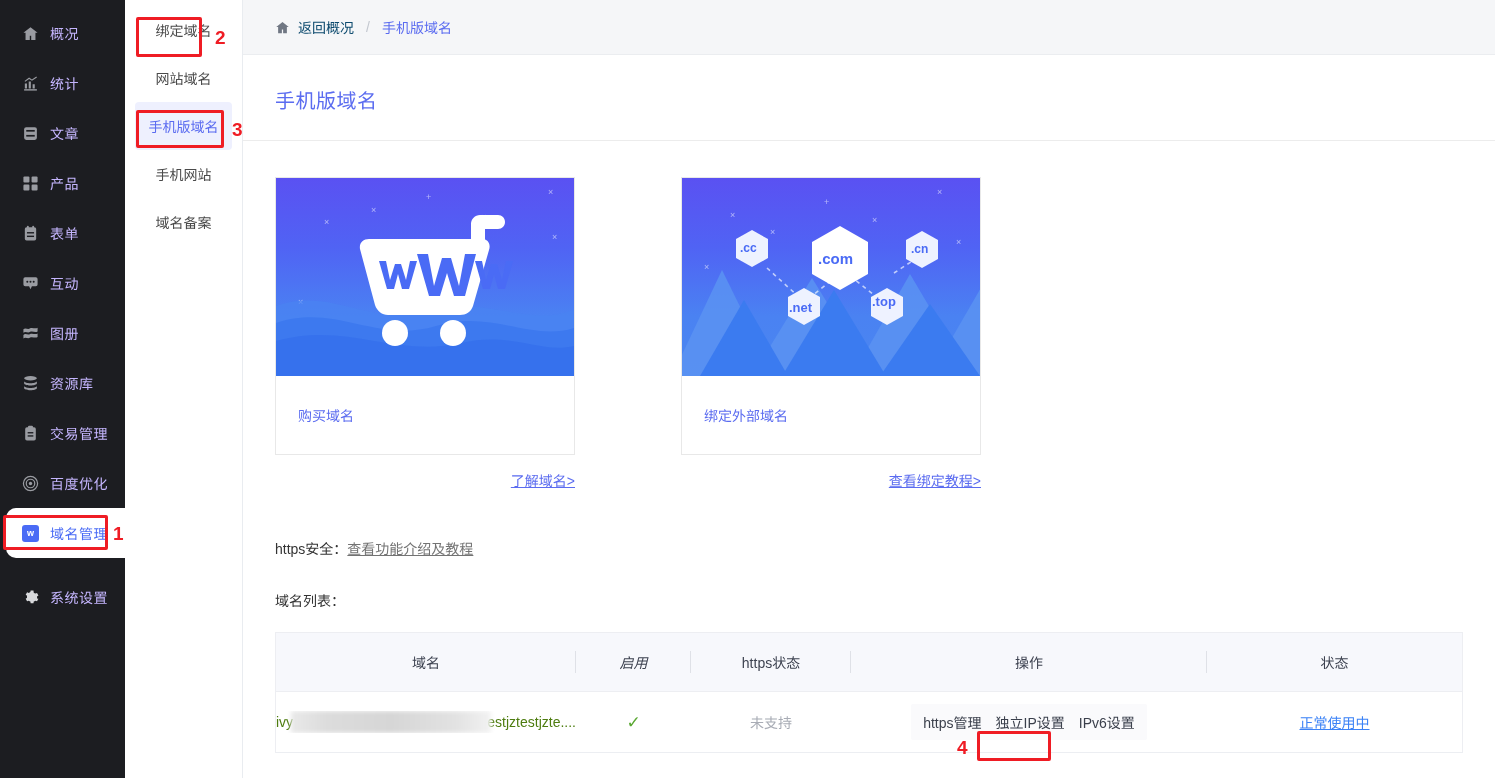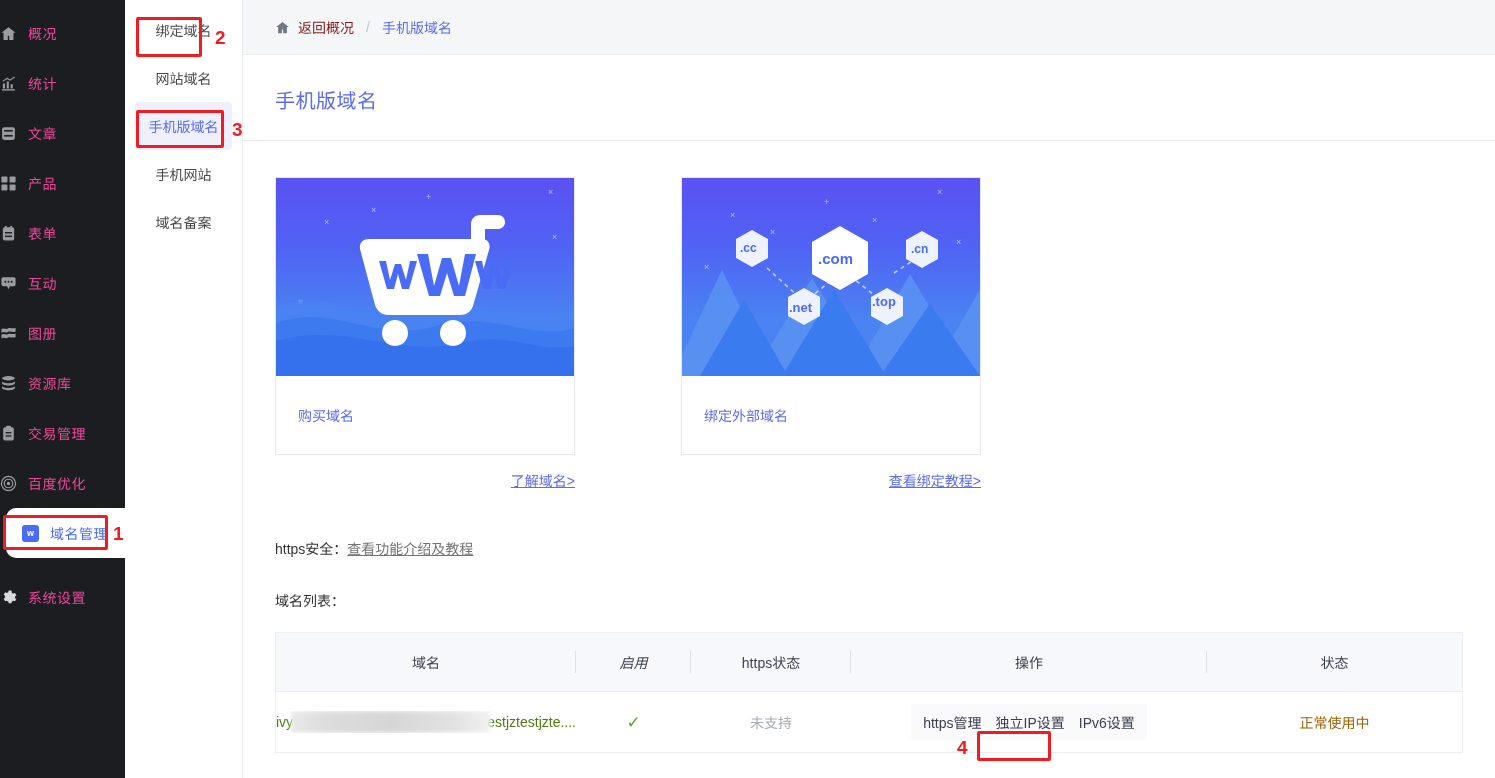--- a/index.html
+++ b/index.html
@@ -17,22 +17,22 @@
   .sidebar{
     width:125px;min-width:125px;height:778px;
     background:#1c1d21;
     position:relative;
     display:flex;flex-direction:column;
     padding-top:8px;
     box-sizing:border-box;
   }
   .nav-item{
     height:50px;display:flex;align-items:center;
-    box-sizing:border-box;
-    color:#ec4899;font-size:14px;
+    padding-left:22px;box-sizing:border-box;
+    color:#c4b5fd;font-size:14px;
     cursor:pointer;position:relative;
   }
   .nav-item .ico{
     width:17px;height:17px;margin-right:11px;
     display:inline-flex;align-items:center;justify-content:center;
     flex:0 0 17px;
   }
   .nav-item .ico svg{display:block;}
   .nav-item .lbl{white-space:nowrap;letter-spacing:.5px;}
   .nav-item.active{
@@ -66,21 +66,21 @@
 
   
   .main{flex:1;height:778px;display:flex;flex-direction:column;
         background:#ffffff;overflow:hidden;min-width:0;}
   .crumb{
     height:55px;background:#f5f6f8;border-bottom:1px solid #ebedf0;
     display:flex;align-items:center;padding-left:32px;
     box-sizing:border-box;font-size:14px;flex:0 0 55px;
   }
   .crumb .home{margin-right:8px;display:inline-flex;}
-  .crumb .c-back{color:#7f1d1d;cursor:pointer;}
+  .crumb .c-back{color:#0c4a6e;cursor:pointer;}
   .crumb .c-sep{color:#c3c7cf;margin:0 12px;}
   .crumb .c-cur{color:#5b6cf0;cursor:pointer;}
 
   .content{
     flex:1;overflow:hidden;padding:0 0 0 0;position:relative;
   }
   .page-title{
     font-size:20px;color:#5b6cf0;padding:30px 0 0 32px;
     letter-spacing:.5px;
   }
@@ -149,21 +149,21 @@
     color:#4d7c0f;
   }
   .redact{
     display:inline-block;height:22px;width:214px;
     background:linear-gradient(90deg,#e9e9e9 0%,#dcdcdc 18%,#d6d6d6 50%,#e2e2e2 82%,#f2f2f2 100%);
     filter:blur(2.2px);
     vertical-align:middle;margin:0 -4px 0 -2px;border-radius:1px;
   }
   .tick{color:#5aa832;font-size:17px;line-height:1;}
   .muted{color:#a8acb5;}
-  .state-ok{color:#a16207;}
+  .state-ok{color:#3b82f6;text-decoration:underline;}
 
   .actions{
     display:flex;align-items:center;gap:14px;
     background:#fafafc;padding:8px 12px;border-radius:2px;
     position:relative;
   }
   .actions .act{color:#3a3f4b;cursor:pointer;font-size:14px;white-space:nowrap;}
   .actions .act.boxed{position:relative;}
 
   

